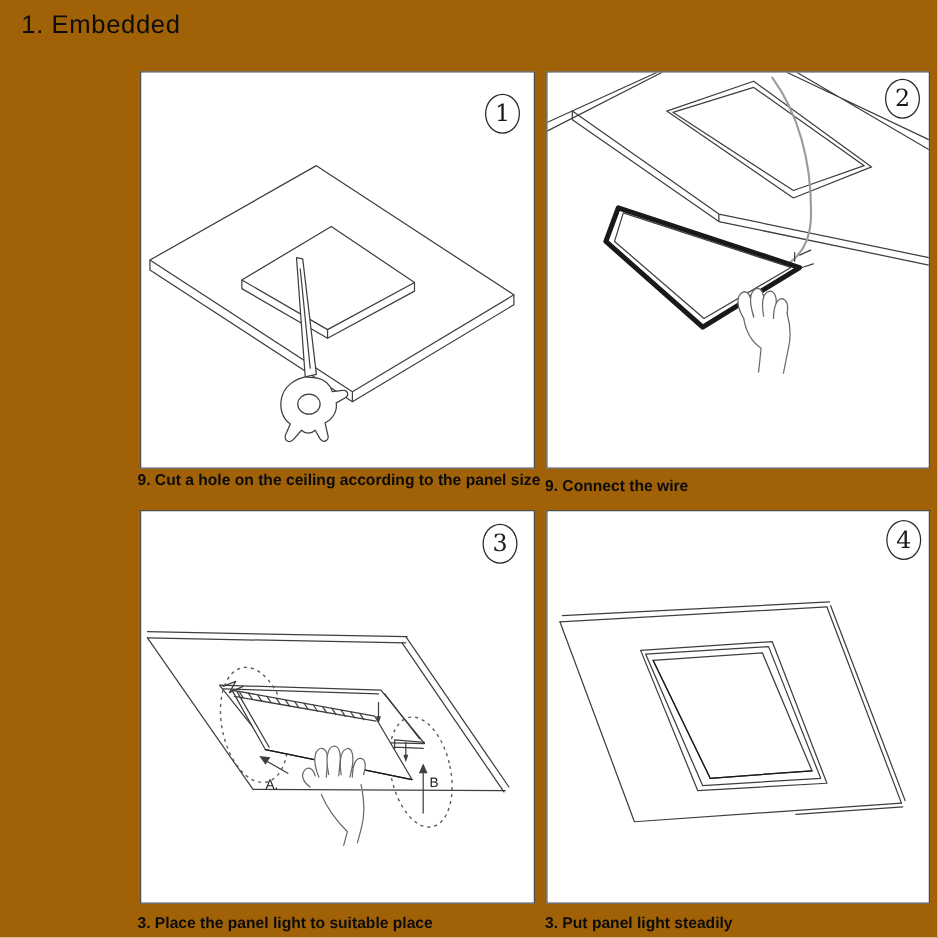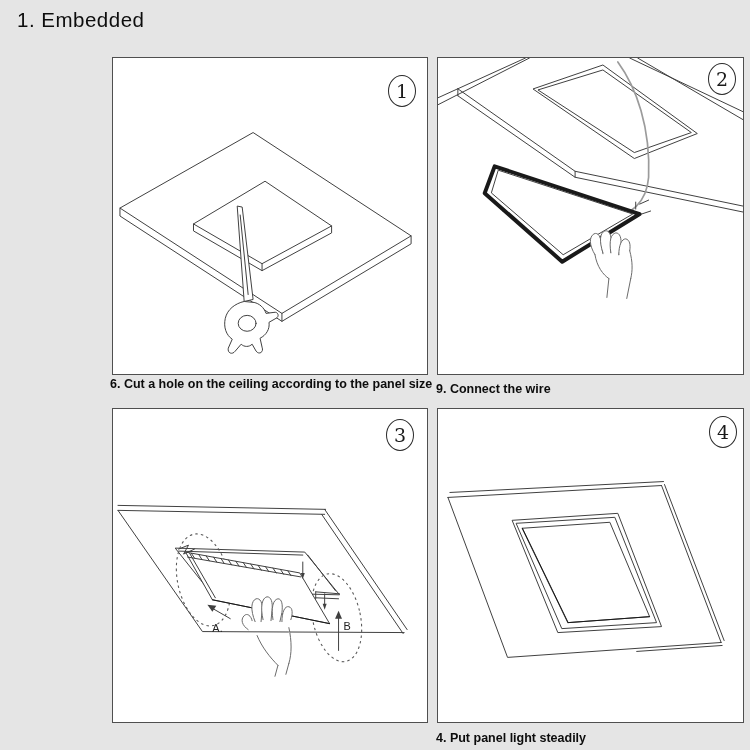--- a/index.html
+++ b/index.html
@@ -1,16 +1,16 @@
 <!DOCTYPE html>
 <html><head>
 <meta charset="utf-8">
 <style>
   html,body{margin:0;padding:0;background:#ffffff;}
-  #canvas{position:relative;width:750px;height:750px;background:#e5e5e5;overflow:hidden;
+  #canvas{position:relative;width:750px;height:750px;background:#a16207;overflow:hidden;
           font-family:"Liberation Sans", sans-serif;color:#111;}
   .page-title{position:absolute;left:17px;top:8px;font-size:20.5px;letter-spacing:.5px;color:#0d0d0d;}
   .panel{position:absolute;border:1.5px solid #4f4f4f;background:#fff;box-sizing:border-box;}
   .panel svg{position:absolute;left:0;top:0;width:100%;height:100%;}
   .badge{position:absolute;width:26px;height:30px;border:1.6px solid #2a2a2a;border-radius:50%;
          display:flex;align-items:center;justify-content:center;
          font-family:"DejaVu Serif", serif;font-size:19px;color:#1a1a1a;background:#fff;}
   .caption{position:absolute;font-size:12.5px;font-weight:700;color:#0c0c0c;white-space:nowrap;}
   .art{stroke:#3f3f3f;fill:none;stroke-width:1;stroke-linecap:round;stroke-linejoin:round;}
   .artW{stroke:#3f3f3f;fill:#ffffff;stroke-width:1;stroke-linejoin:round;}
@@ -45,21 +45,21 @@
                              C132,291 137,291 140,288 L144,295 C147,299 152,296 150,291 L148,282
                              C154,279 158,273 157,266 L164,262 C168,260 166,255 162,256 L154,257
                              C152,251 147,247 142,246 Z"></path>
         <ellipse class="art" cx="135" cy="267" rx="9" ry="8"></ellipse>
       </g>
     </svg>
     <div class="badge" style="left:275px;top:17px;">
       <span>1</span>
     </div>
   </div>
-  <div class="caption" style="left:110px;top:377px;">6. Cut a hole on the ceiling according to the panel size</div>
+  <div class="caption" style="left:110px;top:377px;">9. Cut a hole on the ceiling according to the panel size</div>
 
   <div class="panel" style="left:437px;top:57px;width:307px;height:318px;">
     <svg viewBox="0 0 307 318">
       <g>
         <path class="art" d="M0,40 L88,0 M0,47 L92,0"></path>
         <path class="art" d="M20,31 L138,114 L307,149 M20,38 L138,120 L307,155 M20,31 L20,38 M138,114 L138,120"></path>
         <path class="art" d="M193,0 L307,54 M201,0 L307,62"></path>
         <g>
           <polygon class="art" points="96,31 166,7 261,76 198,101"></polygon>
           <polygon class="art" points="101,32 166,12 255,75 198,95"></polygon>
@@ -142,35 +142,36 @@
         <path class="hand" d="M161,212 C159,200 161,192 166,191 C170,191 171,197 170,205 L168,214"></path>
         <path class="hand" d="M170,214 C170,204 173,198 177,199 C181,200 181,206 179,212"></path>
         <path class="hand" d="M136,222 C130,218 128,212 132,208 C135,205 139,208 140,213" fill="none"></path>
         <path class="hand" d="M145,228 C150,240 158,250 166,258 M177,220 C180,234 180,246 177,256 M166,258 L163,269 M177,256 L174,267" fill="none"></path>
       </g>
     </svg>
     <div class="badge" style="left:273px;top:10px;">
       <span>3</span>
     </div>
   </div>
+  <div class="caption" style="left:110px;top:731px;">3. Place the panel light to suitable place</div>
 
   <div class="panel" style="left:437px;top:408px;width:307px;height:315px;">
     <svg viewBox="0 0 307 315">
       <g>
         <path class="art" d="M10,89 L225,77 M12,84 L227,73"></path>
         <path class="art" d="M225,77 L285,235 M228,76 L288,233"></path>
         <path class="art" d="M10,89 L70,250 L285,235 M200,244 L286,238"></path>
       </g>
       <g>
         <polygon class="art" points="75,112 181,105 225,219 121,225" stroke-width="1.1"></polygon>
         <polygon class="art" points="79,115 178,109 220,215 125,221"></polygon>
         <polygon class="art" points="85,120 173,114 213,209 131,215"></polygon>
         <path class="art thick" d="M131,215 L213,209" stroke-width="2.4"></path>
         <path class="art thick" d="M85,120 L131,215" stroke-width="1.6"></path>
       </g>
     </svg>
     <div class="badge" style="left:271px;top:7px;">
       <span>4</span>
     </div>
   </div>
-  <div class="caption" style="left:436px;top:731px;">4. Put panel light steadily</div>
+  <div class="caption" style="left:436px;top:731px;">3. Put panel light steadily</div>
 
 </div>
 
 </body></html>

